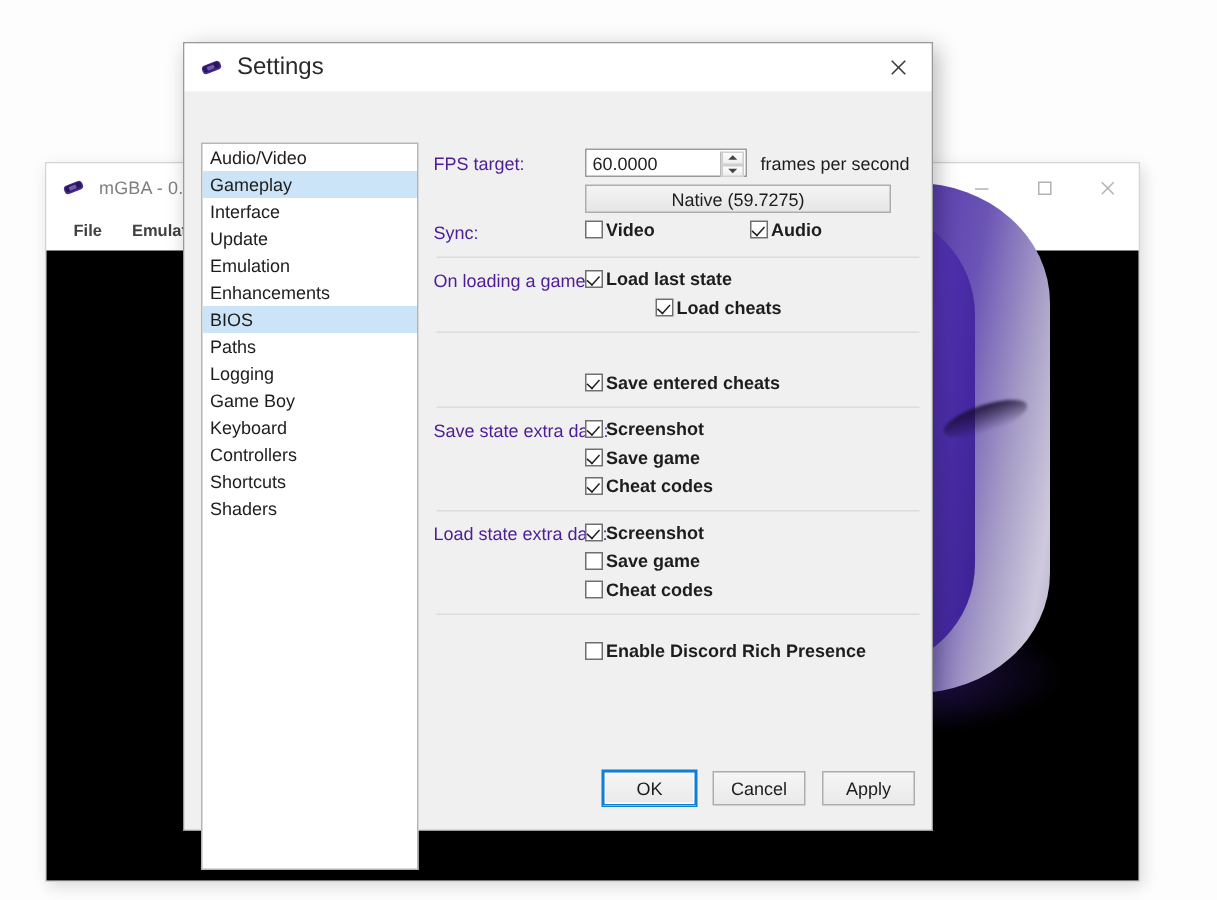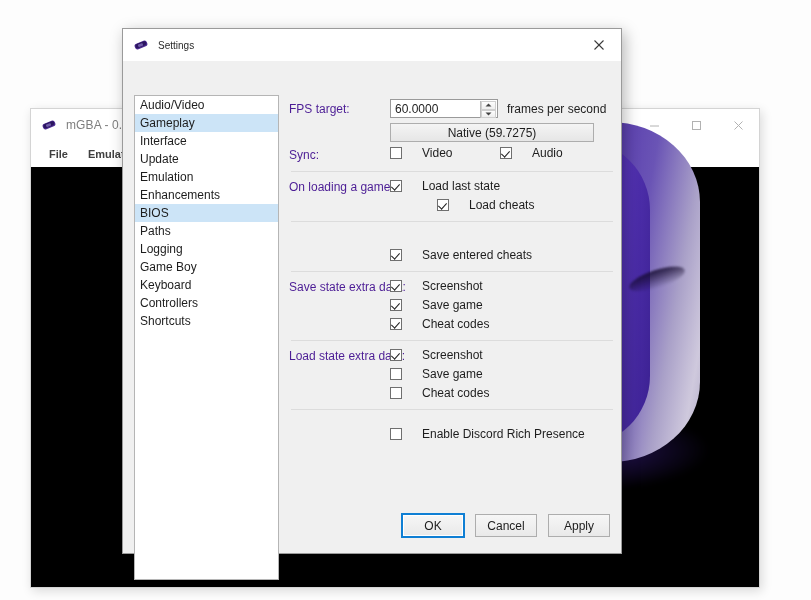--- a/index.html
+++ b/index.html
@@ -76,21 +76,21 @@
   .settings-dialog {
     position:absolute; left:122px; top:28px;
     width: 500px; height: 526px;
     background:#f0f0f0;
     border:1px solid #9a9a9a;
     box-shadow: 3px 4px 14px rgba(0,0,0,0.28);
     box-sizing:border-box;
   }
   .dlg-titlebar { position:relative; height:32px; background:#ffffff; display:flex; align-items:center; }
   .dlg-title-icon { margin-left:10px; width:16px; height:16px; position:relative; }
-  .dlg-title-text { margin-left:9px; font-size:10px; color:#2a2a2a; }
+  .dlg-title-text { margin-left:9px; font-size:16px; color:#2a2a2a; }
   .dlg-close { position:absolute; right:0; top:0; width:44px; height:32px; display:flex; align-items:center; justify-content:center; }
 
   .dlg-body { position:absolute; left:0; right:0; top:32px; bottom:0; background:#f0f0f0; }
 
   
   .sidebar {
     position:absolute; left:11px; top:34px;
     width:145px; height:485px;
     background:#ffffff; border:1px solid #b5b5b5;
     box-sizing:border-box; overflow:hidden;
@@ -128,21 +128,21 @@
   .cb { position:absolute; display:flex; align-items:center; }
   .cb-box {
     width:12px; height:12px; background:#ffffff; border:1px solid #6f6f6f;
     box-sizing:border-box; position:relative; flex:0 0 auto;
   }
   .cb-box.checked::after {
     content:""; position:absolute; left:2px; top:1px;
     width:4px; height:7px; border:solid #202020; border-width:0 1.6px 1.6px 0;
     transform: rotate(42deg);
   }
-  .cb-label { font-size:12px; color:#1d1d1d; margin-left:20px; white-space:nowrap; }
+  .cb-label { font-size:12px; color:#1d1d1d; margin-left:2px; white-space:nowrap;font-weight:bold; }
 
   
   .footer { position:absolute; right:11px; bottom:16px; display:flex; gap:11px; }
   .btn {
     width:62px; height:23px; font-size:12px; color:#1d1d1d;
     background:linear-gradient(#f6f6f6,#e9e9e9);
     border:1px solid #adadad; box-sizing:border-box;
     display:flex; align-items:center; justify-content:center;
   }
   .btn.focus { border:1px solid #0f7fd4; box-shadow: inset 0 0 0 1px #ffffff, 0 0 0 1px #0f7fd4; }
@@ -227,20 +227,21 @@
         <div class="sb-item">Update</div>
         <div class="sb-item">Emulation</div>
         <div class="sb-item">Enhancements</div>
         <div class="sb-item sel">BIOS</div>
         <div class="sb-item">Paths</div>
         <div class="sb-item">Logging</div>
         <div class="sb-item">Game Boy</div>
         <div class="sb-item">Keyboard</div>
         <div class="sb-item">Controllers</div>
         <div class="sb-item">Shortcuts</div>
+        <div class="sb-item">Shaders</div>
       </div>
 
       <div class="pane">
 
         <span class="rowlabel" style="top:7px;">FPS target:</span>
         <div class="spin" style="left:101px; top:4px;">
           <span class="spin-val">60.0000</span>
           <div class="spin-btns">
             <div class="spin-b">
               <svg width="7" height="4" viewBox="0 0 7 4">

